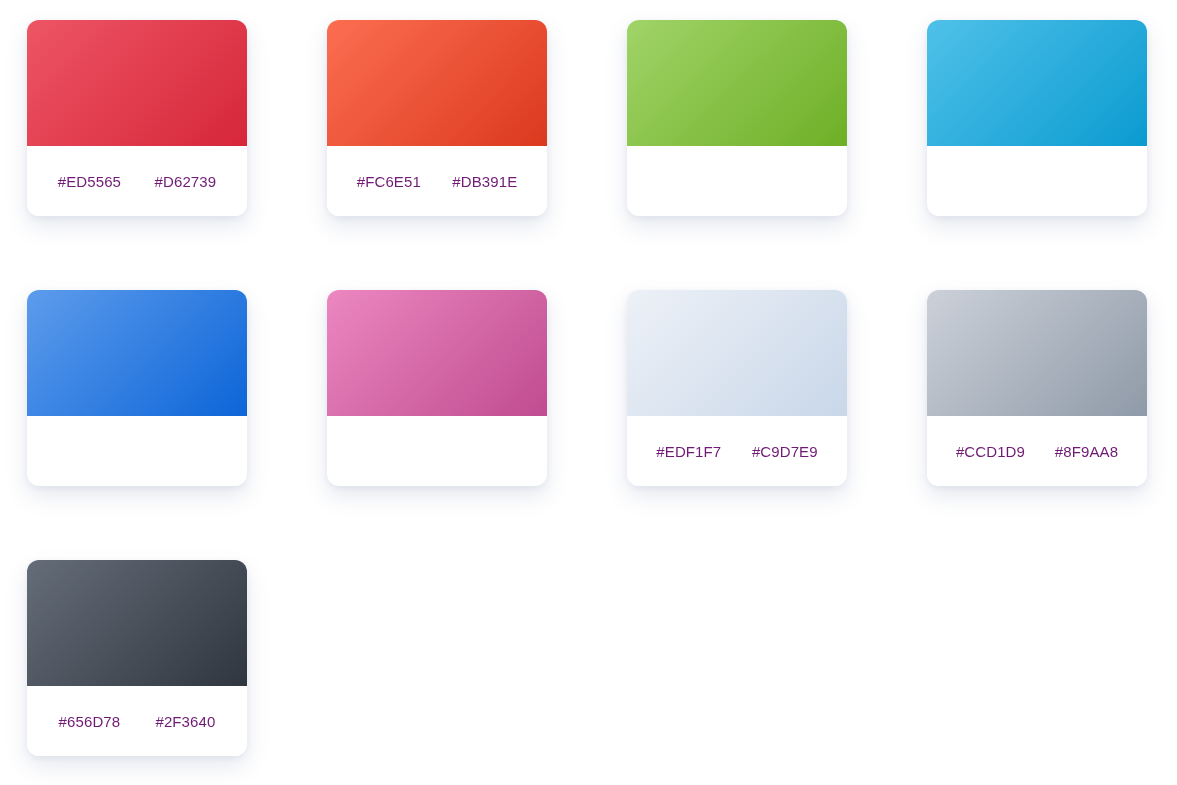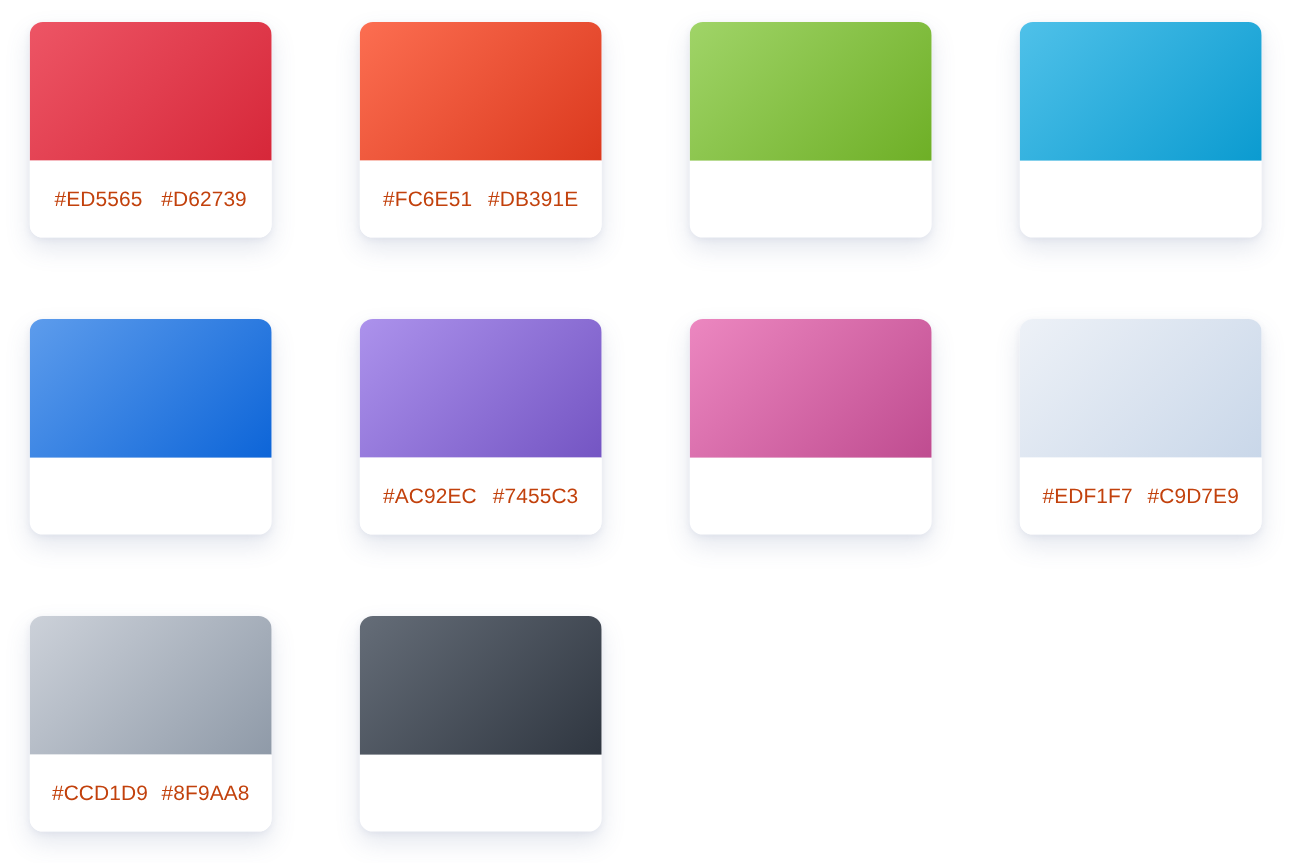--- a/index.html
+++ b/index.html
@@ -50,23 +50,23 @@
     background: #ffffff;
     display: flex;
     align-items: center;
     justify-content: space-around;
     padding: 0 14px;
     box-sizing: border-box;
   }
 
   .swatch-hex {
     font-family: "Liberation Sans", sans-serif;
-    font-size: 19px;
+    font-size: 15px;
     line-height: 1;
-    color: #c2410c;
+    color: #701a75;
     letter-spacing: 0.1px;
     white-space: nowrap;
   }
 </style>
 </head>
 <body>
 
 <div class="palette-grid">
     <div class="swatch-card">
       <div class="swatch-color" style="background: linear-gradient(135deg, rgb(237, 85, 101) 0%, rgb(214, 39, 57) 100%);"></div>
@@ -85,39 +85,36 @@
     <div class="swatch-card">
       <div class="swatch-color" style="background: linear-gradient(135deg, rgb(160, 212, 104) 0%, rgb(110, 175, 38) 100%);"></div>
     </div>
     <div class="swatch-card">
       <div class="swatch-color" style="background: linear-gradient(135deg, rgb(79, 193, 233) 0%, rgb(11, 155, 208) 100%);"></div>
     </div>
     <div class="swatch-card">
       <div class="swatch-color" style="background: linear-gradient(135deg, rgb(93, 156, 236) 0%, rgb(13, 101, 216) 100%);"></div>
     </div>
     <div class="swatch-card">
-      <div class="swatch-color" style="background: linear-gradient(135deg, rgb(172, 146, 236) 0%, rgb(116, 85, 195) 100%);"></div>
-      <div class="swatch-labels">
-        <span class="swatch-hex">#AC92EC</span>
-        <span class="swatch-hex">#7455C3</span>
-      </div>
-    </div>
-    <div class="swatch-card">
       <div class="swatch-color" style="background: linear-gradient(135deg, rgb(236, 135, 192) 0%, rgb(191, 76, 144) 100%);"></div>
     </div>
     <div class="swatch-card">
       <div class="swatch-color" style="background: linear-gradient(135deg, rgb(237, 241, 247) 0%, rgb(201, 215, 233) 100%);"></div>
       <div class="swatch-labels">
         <span class="swatch-hex">#EDF1F7</span>
         <span class="swatch-hex">#C9D7E9</span>
       </div>
     </div>
     <div class="swatch-card">
       <div class="swatch-color" style="background: linear-gradient(135deg, rgb(204, 209, 217) 0%, rgb(143, 154, 168) 100%);"></div>
       <div class="swatch-labels">
         <span class="swatch-hex">#CCD1D9</span>
         <span class="swatch-hex">#8F9AA8</span>
       </div>
     </div>
     <div class="swatch-card">
       <div class="swatch-color" style="background: linear-gradient(135deg, rgb(101, 109, 120) 0%, rgb(47, 54, 64) 100%);"></div>
+      <div class="swatch-labels">
+        <span class="swatch-hex">#656D78</span>
+        <span class="swatch-hex">#2F3640</span>
+      </div>
     </div>
   </div>
 
 </body></html>

